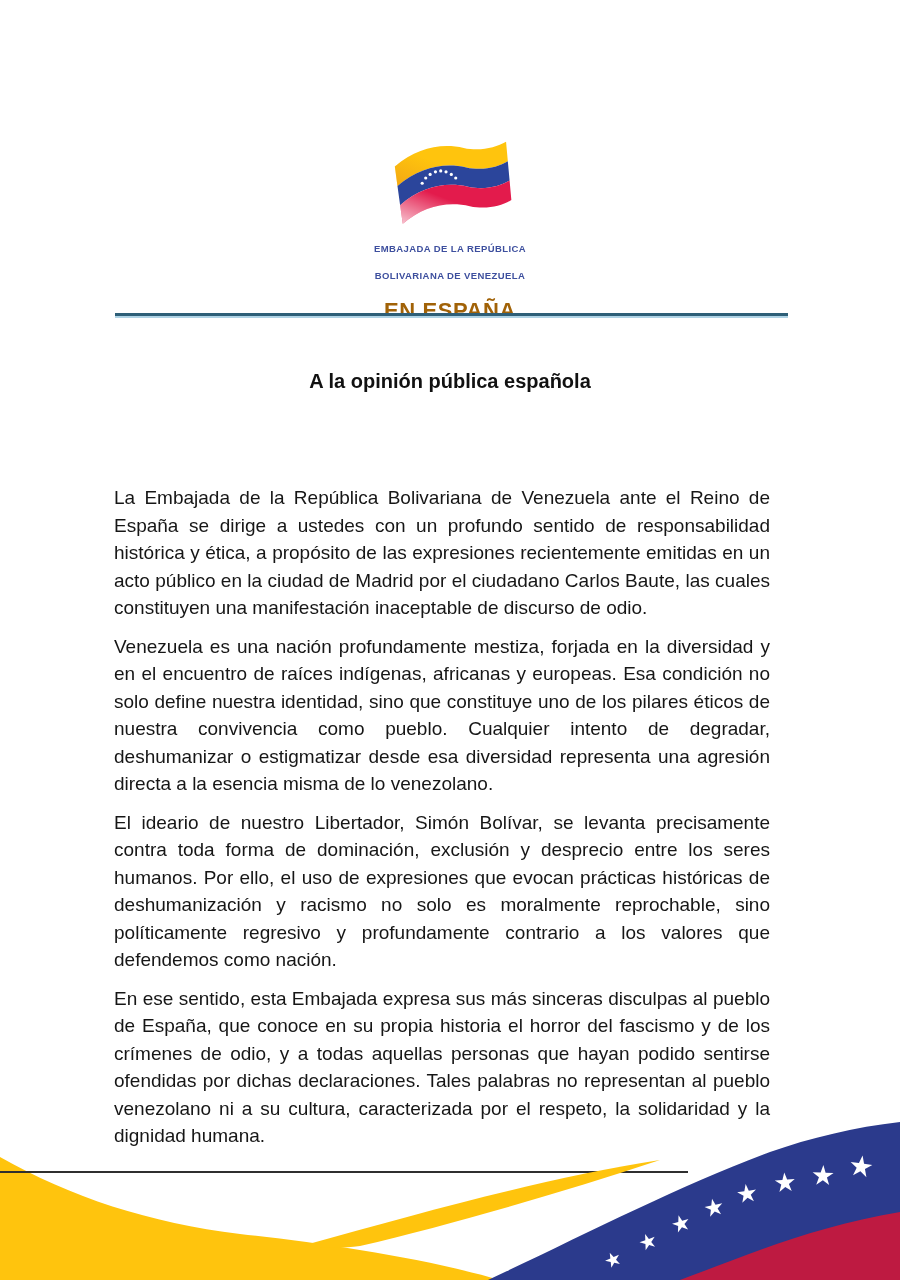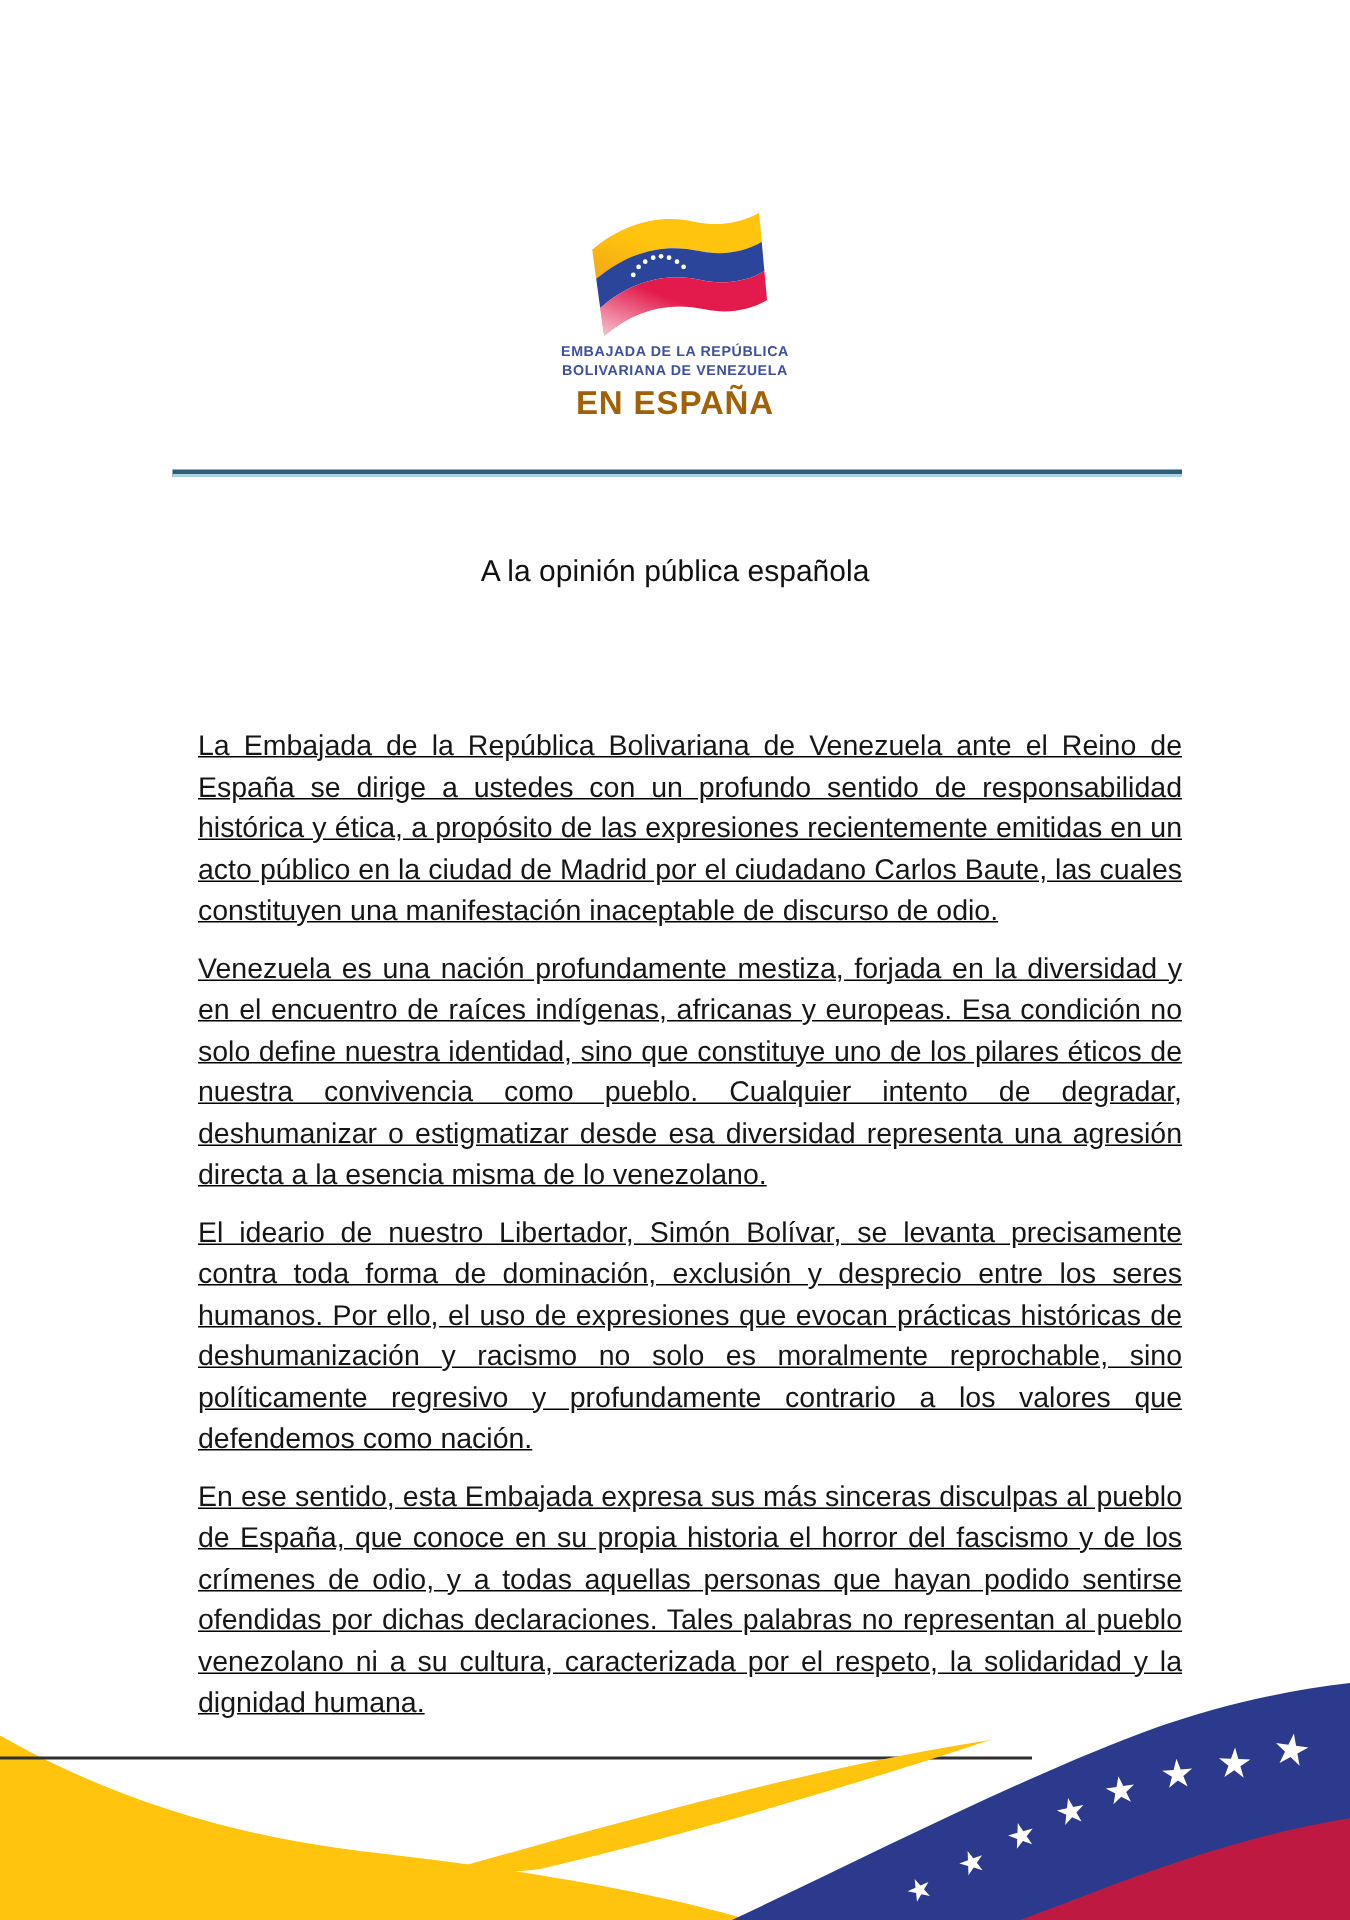--- a/index.html
+++ b/index.html
@@ -2,41 +2,41 @@
 <html><head>
 <meta charset="utf-8">
 <style>
   html,body{margin:0;padding:0;background:#ffffff;}
   .page{
     position:relative;width:900px;height:1280px;overflow:hidden;
     background:#ffffff;font-family:"Liberation Sans",sans-serif;
   }
   .logo-block{
     position:absolute;top:138px;left:0;width:100%;
-    display:flex;flex-direction:column;align-items:center;text-align:center;
+    display:flex;flex-direction:column;align-items:center;text-align:center;gap:14px;
   }
   .flag-svg{width:128px;height:87px;display:block;margin-bottom:3px;}
   .embassy-line{
     font-size:9.5px;font-weight:bold;color:#3D4F9E;
     letter-spacing:0.4px;line-height:13px;white-space:nowrap;
   }
   .country-label{
     font-size:22px;font-weight:bold;color:#a16207;
     letter-spacing:0.6px;line-height:25px;margin-top:2px;white-space:nowrap;
   }
   .divider{
     position:absolute;top:313px;left:115px;width:673px;height:3px;
     background:#2E5F78;border-bottom:2px solid #AFD3E5;
   }
   .title-block{
     position:absolute;top:368px;left:122px;width:656px;
     text-align:center;color:#111111;
   }
-  .title-line{font-size:20px;font-weight:normal;line-height:26px;margin:0 0 16px 0;}
-  .body-block{position:absolute;top:484px;left:132px;width:656px;text-decoration:underline;}
+  .title-line{font-size:20px;font-weight:bold;line-height:26px;margin:0 0 16px 0;}
+  .body-block{position:absolute;top:484px;left:114px;width:656px;}
   .body-par{
     font-size:19px;line-height:27.5px;text-align:justify;
     color:#161616;margin:0 0 11px 0;
   }
   .wave-svg{position:absolute;left:0;bottom:0;width:900px;height:165px;display:block;}
 </style>
 </head>
 <body>
 
 <div class="page">

